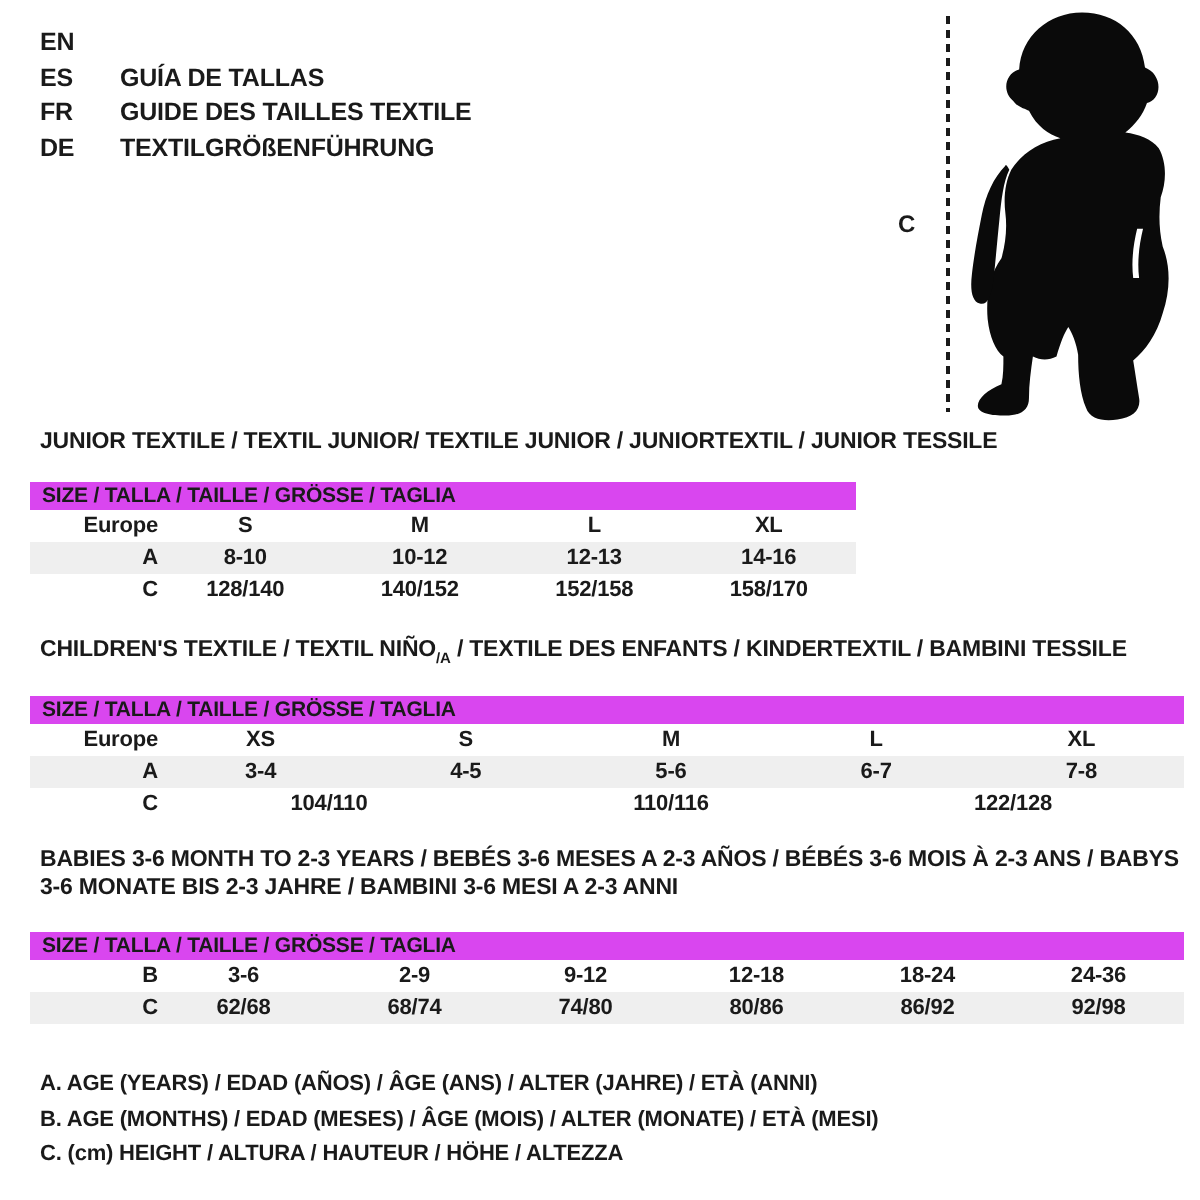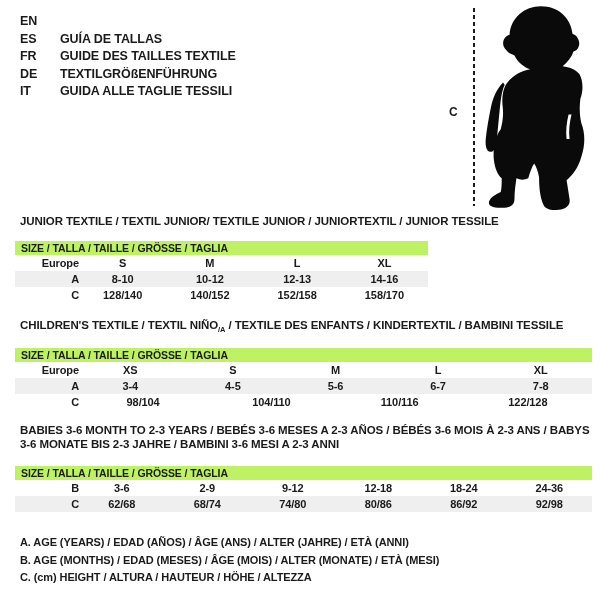--- a/index.html
+++ b/index.html
@@ -28,21 +28,21 @@
   #t1-title { top:215px; }
   #t2-title { top:319px; }
   #t3-title { top:424px; width:570px; }
   .subA { font-size:7.5px; vertical-align:sub; }
 
   
   .size-table { position:absolute; left:15px; font-size:11px; letter-spacing:-0.1px; }
   #table1 { top:241px; width:413px; }
   #table2 { top:348px; width:577px; }
   #table3 { top:466px; width:577px; }
-  .band { height:14px; line-height:14px; background:#bef264; padding-left:6px; font-size:10.5px; }
+  .band { height:14px; line-height:14px; background:#d946ef; padding-left:6px; font-size:10.5px; }
   .trow { display:flex; height:16px; line-height:16px; }
   .trow.alt { background:#efefef; }
   .cell { flex:1; text-align:center; }
   .cell.c0 { flex:0 0 58px; text-align:right; padding-left:6px; }
 
   
   .footnotes { position:absolute; left:20px; top:534px; font-size:11px; line-height:17.5px; letter-spacing:-0.1px; }
 </style>
 </head>
 <body>
@@ -55,24 +55,20 @@
     <span class="lang-code">ES</span>
     <span class="lang-title">GUÍA DE TALLAS</span>
   </div>
   <div class="lang-row">
     <span class="lang-code">FR</span>
     <span class="lang-title">GUIDE DES TAILLES TEXTILE</span>
   </div>
   <div class="lang-row">
     <span class="lang-code">DE</span>
     <span class="lang-title">TEXTILGRÖßENFÜHRUNG</span>
-  </div>
-  <div class="lang-row">
-    <span class="lang-code">IT</span>
-    <span class="lang-title">GUIDA ALLE TAGLIE TESSILI</span>
   </div>
 </div>
 
 <div class="measure-line"></div>
 <div class="measure-label">C</div>
 <svg class="baby-figure" viewBox="0 0 120 210" xmlns="http://www.w3.org/2000/svg" aria-hidden="true">
   <path fill="#0a0a0a" d="M58,2 C41,2 27,14 26,31 C19,33 17,42 23,47 C25,50 29,51 31,52 C35,60 41,64 47,66 C36,68 27,74 22,82 C19,88 18,96 19,104 C20,112 19,120 17,127 C11,135 9,147 10,158 C11,167 14,174 18,177 C18,182 18,187 17,191 C10,194 5,198 5,202 C5,206 12,207 19,207 C27,207 31,204 31,198 C31,191 32,184 33,177 C37,179 41,179 45,177 C47,170 49,165 51,162 C53,165 55,170 56,176 C56,186 57,196 60,203 C62,209 69,210 76,209 C84,208 88,204 87,198 C86,192 85,185 84,179 C90,174 96,166 99,155 C103,143 103,131 99,121 C97,112 97,104 98,96 C101,88 101,78 97,71 C93,66 87,64 80,63 C85,59 89,54 91,48 C96,47 99,40 95,34 C94,32 92,31 90,30 C88,13 75,2 58,2 Z"></path>
   <path fill="#0a0a0a" d="M19,80 C13,86 9,95 7,105 C5,115 3,126 2,135 C1,143 2,149 6,150 C10,151 12,146 13,138 C14,128 15,117 16,107 C17,97 18,88 21,82 C20,80 19,79 19,80 Z"></path>
   <path fill="#ffffff" d="M86,112 C84,120 83,129 84,137 L87,137 C86,129 87,120 89,112 Z"></path>
 </svg>
@@ -117,21 +113,20 @@
   <div class="trow alt">
     <span class="cell c0">A</span>
     <span class="cell">3-4</span>
     <span class="cell">4-5</span>
     <span class="cell">5-6</span>
     <span class="cell">6-7</span>
     <span class="cell">7-8</span>
   </div>
   <div class="trow">
     <span class="cell c0">C</span>
-    <span class="cell">98/104</span>
     <span class="cell">104/110</span>
     <span class="cell">110/116</span>
     <span class="cell">122/128</span>
   </div>
 </div>
 
 <div class="sec-title wrap" id="t3-title">BABIES 3-6 MONTH TO 2-3 YEARS / BEBÉS 3-6 MESES A 2-3 AÑOS / BÉBÉS 3-6 MOIS À 2-3 ANS / BABYS 3-6 MONATE BIS 2-3 JAHRE / BAMBINI 3-6 MESI A 2-3 ANNI</div>
 <div class="size-table" id="table3">
   <div class="band">SIZE / TALLA / TAILLE / GRÖSSE / TAGLIA</div>
   <div class="trow">

